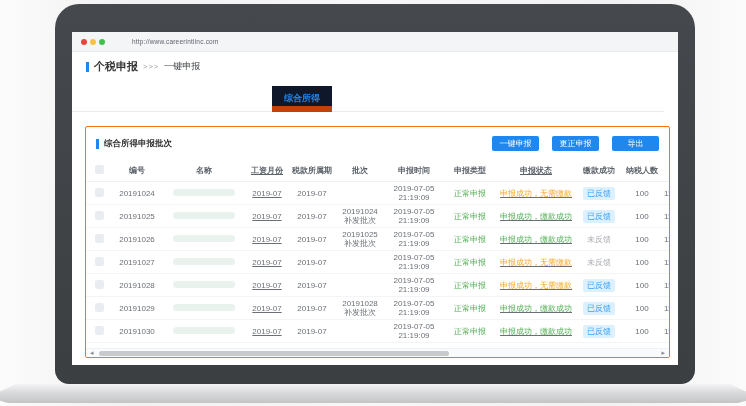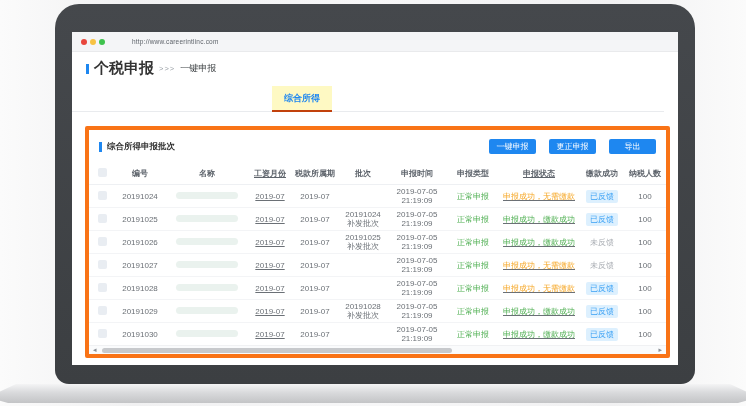--- a/index.html
+++ b/index.html
@@ -28,40 +28,40 @@
   .browser-bar {
     height:20px; background:#f4f5f7; border-bottom:1px solid #e9eaec;
     display:flex; align-items:center; padding-left:9px;
   }
   .dot { width:6px; height:6px; border-radius:50%; margin-right:3px; }
   .dot.red{background:#e8463c;} .dot.yellow{background:#f7c243;} .dot.green{background:#3ec24d;}
   .url { margin-left:24px; font-size:6.5px; color:#5f646b; letter-spacing:.2px; }
   
   .breadcrumb { position:absolute; left:14px; top:27px; display:flex; align-items:center; }
   .accent-bar { width:3px; height:10px; background:#1e87f0; margin-right:5px; }
-  .crumb-root { font-size:15px; font-weight:bold; color:#333;font-family:Liberation Serif, serif; }
+  .crumb-root { font-size:11px; font-weight:bold; color:#333;font-family:Liberation Serif, serif; }
   .crumb-sep { font-size:7.5px; color:#9aa0a6; margin:0 5px; letter-spacing:1px; }
   .crumb-page { font-size:9px; color:#3c4043; }
   
   .tabbar {
     position:absolute; left:0; top:54px; width:592px; height:26px;
     border-bottom:1px solid #e9ebee; display:flex; padding-left:200px;
   }
   .tab {
     font-size:9px; color:#555a61; line-height:25px; padding:0 12px;
     margin-right:10px; cursor:pointer; white-space:nowrap;
   }
   .tab.active {
-    background:#fef9c3; color:#1e87f0; font-weight:bold;
-    border-bottom:2px solid #c2410c; margin-bottom:-1px;
+    background:#0f172a; color:#1e87f0; font-weight:bold;
+    border-bottom:6px solid #c2410c; margin-bottom:-1px;
   }
   
   .panel {
     position:absolute; left:13px; top:94px; width:585px; height:232px;
-    border:4px solid #f97316; border-radius:2px; background:#fff; overflow:hidden;
+    border:1px solid #f97316; border-radius:2px; background:#fff; overflow:hidden;
   }
   .panel-head { height:33px; display:flex; align-items:center; padding:0 10px; }
   .panel-title { font-size:8.5px; font-weight:bold; color:#333; }
   .panel-actions { margin-left:auto; display:flex; gap:13px; }
   .btn {
     width:47px; height:15px; background:#1e87f0; color:#fff; border:none;
     font-size:8px; line-height:15px; text-align:center; border-radius:2px;
     font-family:inherit; cursor:pointer;
   }
   

